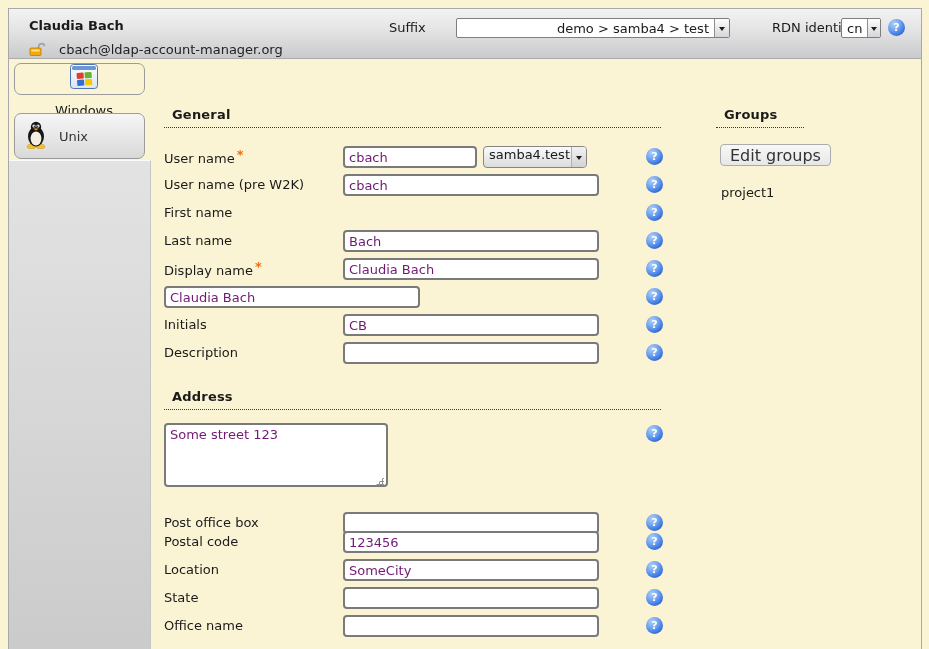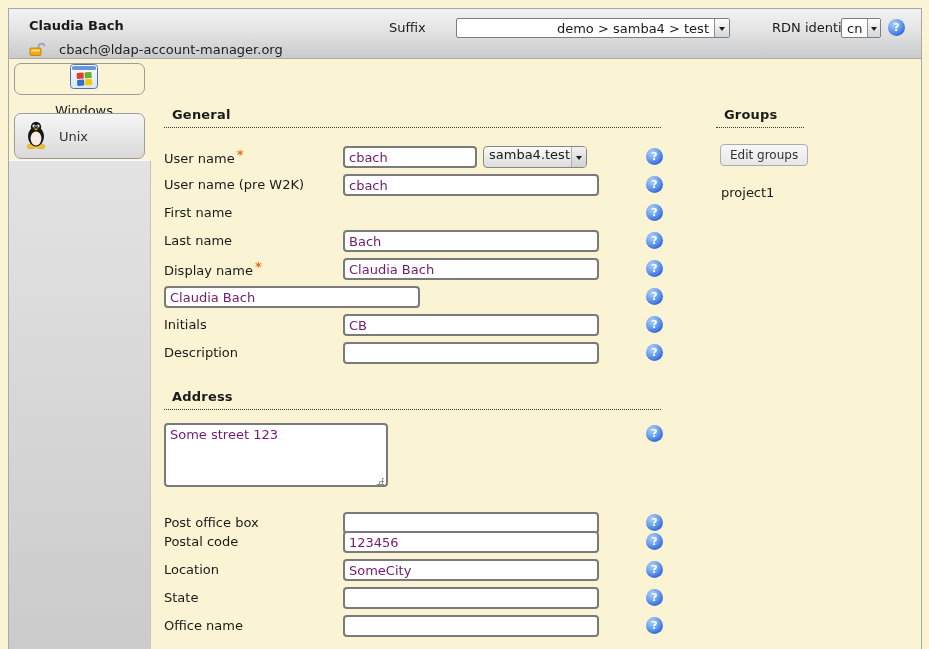--- a/index.html
+++ b/index.html
@@ -84,21 +84,21 @@
   .ta-wrap { position:relative; display:inline-block; }
   .grip {
     position:absolute; right:4px; bottom:4px; width:9px; height:9px; cursor:nwse-resize;
     background-image:radial-gradient(#8F8F8F 1px, transparent 1.3px);
     background-size:3px 3px;
     clip-path:polygon(100% 0, 100% 100%, 0 100%);
   }
   .btn {
     position:absolute; height:22px; padding:1px 9px;
     background:linear-gradient(#F8F8F8,#E7E7E7); border:1px solid #ABABAB; border-radius:4px;
-    font-family:inherit; font-size:12px; color:#333; cursor:pointer;
+    font-family:inherit; font-size:16px; color:#333; cursor:pointer;
   }
   .group-member { position:absolute; }
 </style>
 </head>
 <body>
 
 <div class="window">
 
   <div class="header">
     <span class="h-title">Claudia Bach</span>

